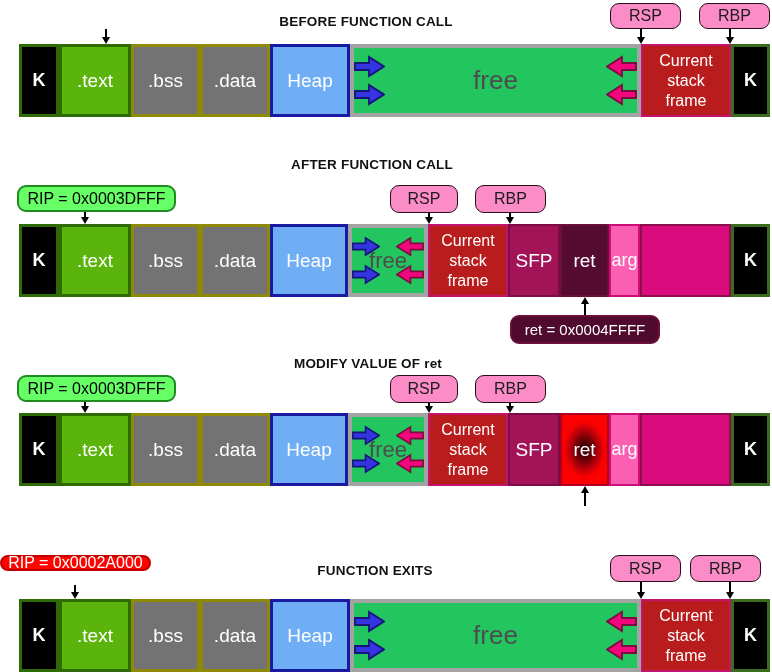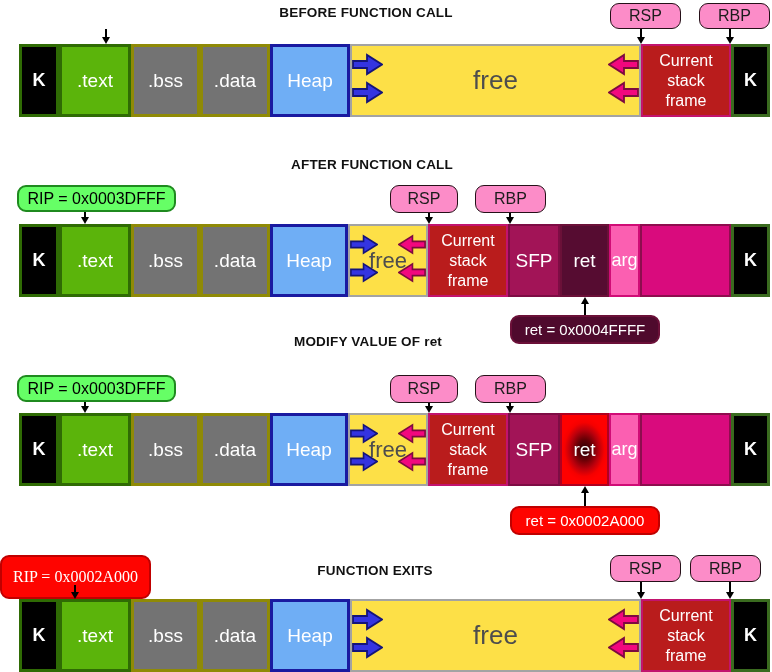--- a/index.html
+++ b/index.html
@@ -28,42 +28,42 @@
 
   
   .bar { position:absolute; left:19px; width:751px; height:73px; display:flex; }
   .seg { box-sizing:border-box; position:relative; display:flex; align-items:center; justify-content:center;
          color:#fff; font-size:19px; overflow:visible; }
   .seg.k      { background:#000; border:3px solid #2f6b04; font-weight:bold; font-size:18px; }
   .seg.kR     { background:#000; border:3px solid #3a6b1f; font-weight:bold; font-size:18px; }
   .seg.text   { background:#5bb40b; border:3px solid #2f6b04; }
   .seg.olive  { background:#737373; border:3px solid #8f8a06; }
   .seg.heap   { background:#6faef5; border:3px solid #1a1aa0; }
-  .seg.free   { background:#fde047; border:2px solid #a3a3a3; color:#4d4d4d; }
+  .seg.free   { background:#22c55e; border:4px solid #a3a3a3; color:#4d4d4d; }
   .seg.cur    { background:#b91c1c; border:2px solid #c2136e; font-size:16px; line-height:1.25; text-align:center; }
   .seg.sfp    { background:#a21457; border:2px solid #7e0c44; }
   .seg.ret2   { background:#560c31; border:2px solid #6b1038; }
   .seg.ret3   { background:radial-gradient(ellipse 52% 46% at 50% 50%, #2a0004 0%, #650006 32%, #bb000c 62%, #f60000 85%, #ff0000 100%);
                 border:2px solid #b00020; }
   .seg.arg    { background:#fb5fb1; border:2px solid #d00c76; font-size:18px; }
   .seg.region { background:#d90b7d; border:2px solid #8e0d4e; }
 
   .free-label { position:relative; z-index:2; font-size:26px; }
   .free-label.small { font-size:22px; }
   .ha { position:absolute; z-index:1; }
   .ha.b1 { left:0;  top:7px; }  .ha.b2 { left:0;  top:35px; }
   .ha.p1 { right:0; top:7px; }  .ha.p2 { right:0; top:35px; }
   .curpad { padding:0 12px; }
 </style>
 </head>
 <body>
 
 <div id="canvas">
 
-  <h2 class="row-title" style="left:366px; top:5px;">BEFORE FUNCTION CALL</h2>
+  <h2 class="row-title" style="left:366px; top:14px;">BEFORE FUNCTION CALL</h2>
   <div class="varrow down" style="left:105px; top:29px; height:8px;"></div>
   <div class="tag pinktag" style="left:610px; top:3px; width:71px; height:26px;">RSP</div>
   <div class="varrow down" style="left:640px; top:29px; height:8px;"></div>
   <div class="tag pinktag" style="left:699px; top:3px; width:71px; height:26px;">RBP</div>
   <div class="varrow down" style="left:729px; top:29px; height:8px;"></div>
 
   <div class="bar" style="top:44px;">
     <div class="seg k" style="width:40px;">K</div>
     <div class="seg text" style="width:72px;">.text</div>
     <div class="seg olive" style="width:69px;">.bss</div>
@@ -121,21 +121,21 @@
     <div class="seg sfp" style="width:52px;">SFP</div>
     <div class="seg ret2" style="width:49px;">ret</div>
     <div class="seg arg" style="width:31px;">arg</div>
     <div class="seg region" style="width:91px;"></div>
     <div class="seg kR" style="width:39px;">K</div>
   </div>
 
   <div class="varrow up" style="left:584px; top:304px; height:11px;"></div>
   <div class="tag darkret" style="left:510px; top:315px; width:150px; height:29px;">ret = 0x0004FFFF</div>
 
-  <h2 class="row-title" style="left:368px; top:334px;">MODIFY VALUE OF ret</h2>
+  <h2 class="row-title" style="left:368px; top:356px;">MODIFY VALUE OF ret</h2>
   <div class="tag green" style="left:17px; top:375px; width:159px; height:27px;">RIP = 0x0003DFFF</div>
   <div class="varrow down" style="left:84px; top:402px; height:4px;"></div>
   <div class="tag pinktag" style="left:390px; top:375px; width:68px; height:28px;">RSP</div>
   <div class="varrow down" style="left:428px; top:403px; height:3px;"></div>
   <div class="tag pinktag" style="left:475px; top:375px; width:71px; height:28px;">RBP</div>
   <div class="varrow down" style="left:509px; top:403px; height:3px;"></div>
 
   <div class="bar" style="top:413px;">
     <div class="seg k" style="width:40px;">K</div>
     <div class="seg text" style="width:72px;">.text</div>
@@ -159,24 +159,23 @@
     </div>
     <div class="seg cur" style="width:80px; padding:0 8px;">Current stack frame</div>
     <div class="seg sfp" style="width:52px;">SFP</div>
     <div class="seg ret3" style="width:49px;">ret</div>
     <div class="seg arg" style="width:31px;">arg</div>
     <div class="seg region" style="width:91px;"></div>
     <div class="seg kR" style="width:39px;">K</div>
   </div>
 
   <div class="varrow up" style="left:584px; top:493px; height:13px;"></div>
-  <div class="tag redcall" style="left:510px; top:506px; width:150px; height:29px;">ret = 0x0002A000</div>
 
   <h2 class="row-title" style="left:375px; top:563px;text-align:right;">FUNCTION EXITS</h2>
-  <div class="tag redtag" style="left:0px; top:555px; width:151px; height:44px;font-family:Liberation Serif, serif;">RIP = 0x0002A000</div>
+  <div class="tag redtag" style="left:0px; top:555px; width:151px; height:16px;">RIP = 0x0002A000</div>
   <div class="varrow down" style="left:74px; top:585px; height:7px;"></div>
   <div class="tag pinktag" style="left:610px; top:555px; width:71px; height:27px;">RSP</div>
   <div class="varrow down" style="left:640px; top:582px; height:10px;"></div>
   <div class="tag pinktag" style="left:690px; top:555px; width:71px; height:27px;">RBP</div>
   <div class="varrow down" style="left:729px; top:582px; height:10px;"></div>
 
   <div class="bar" style="top:599px;">
     <div class="seg k" style="width:40px;">K</div>
     <div class="seg text" style="width:72px;">.text</div>
     <div class="seg olive" style="width:69px;">.bss</div>

